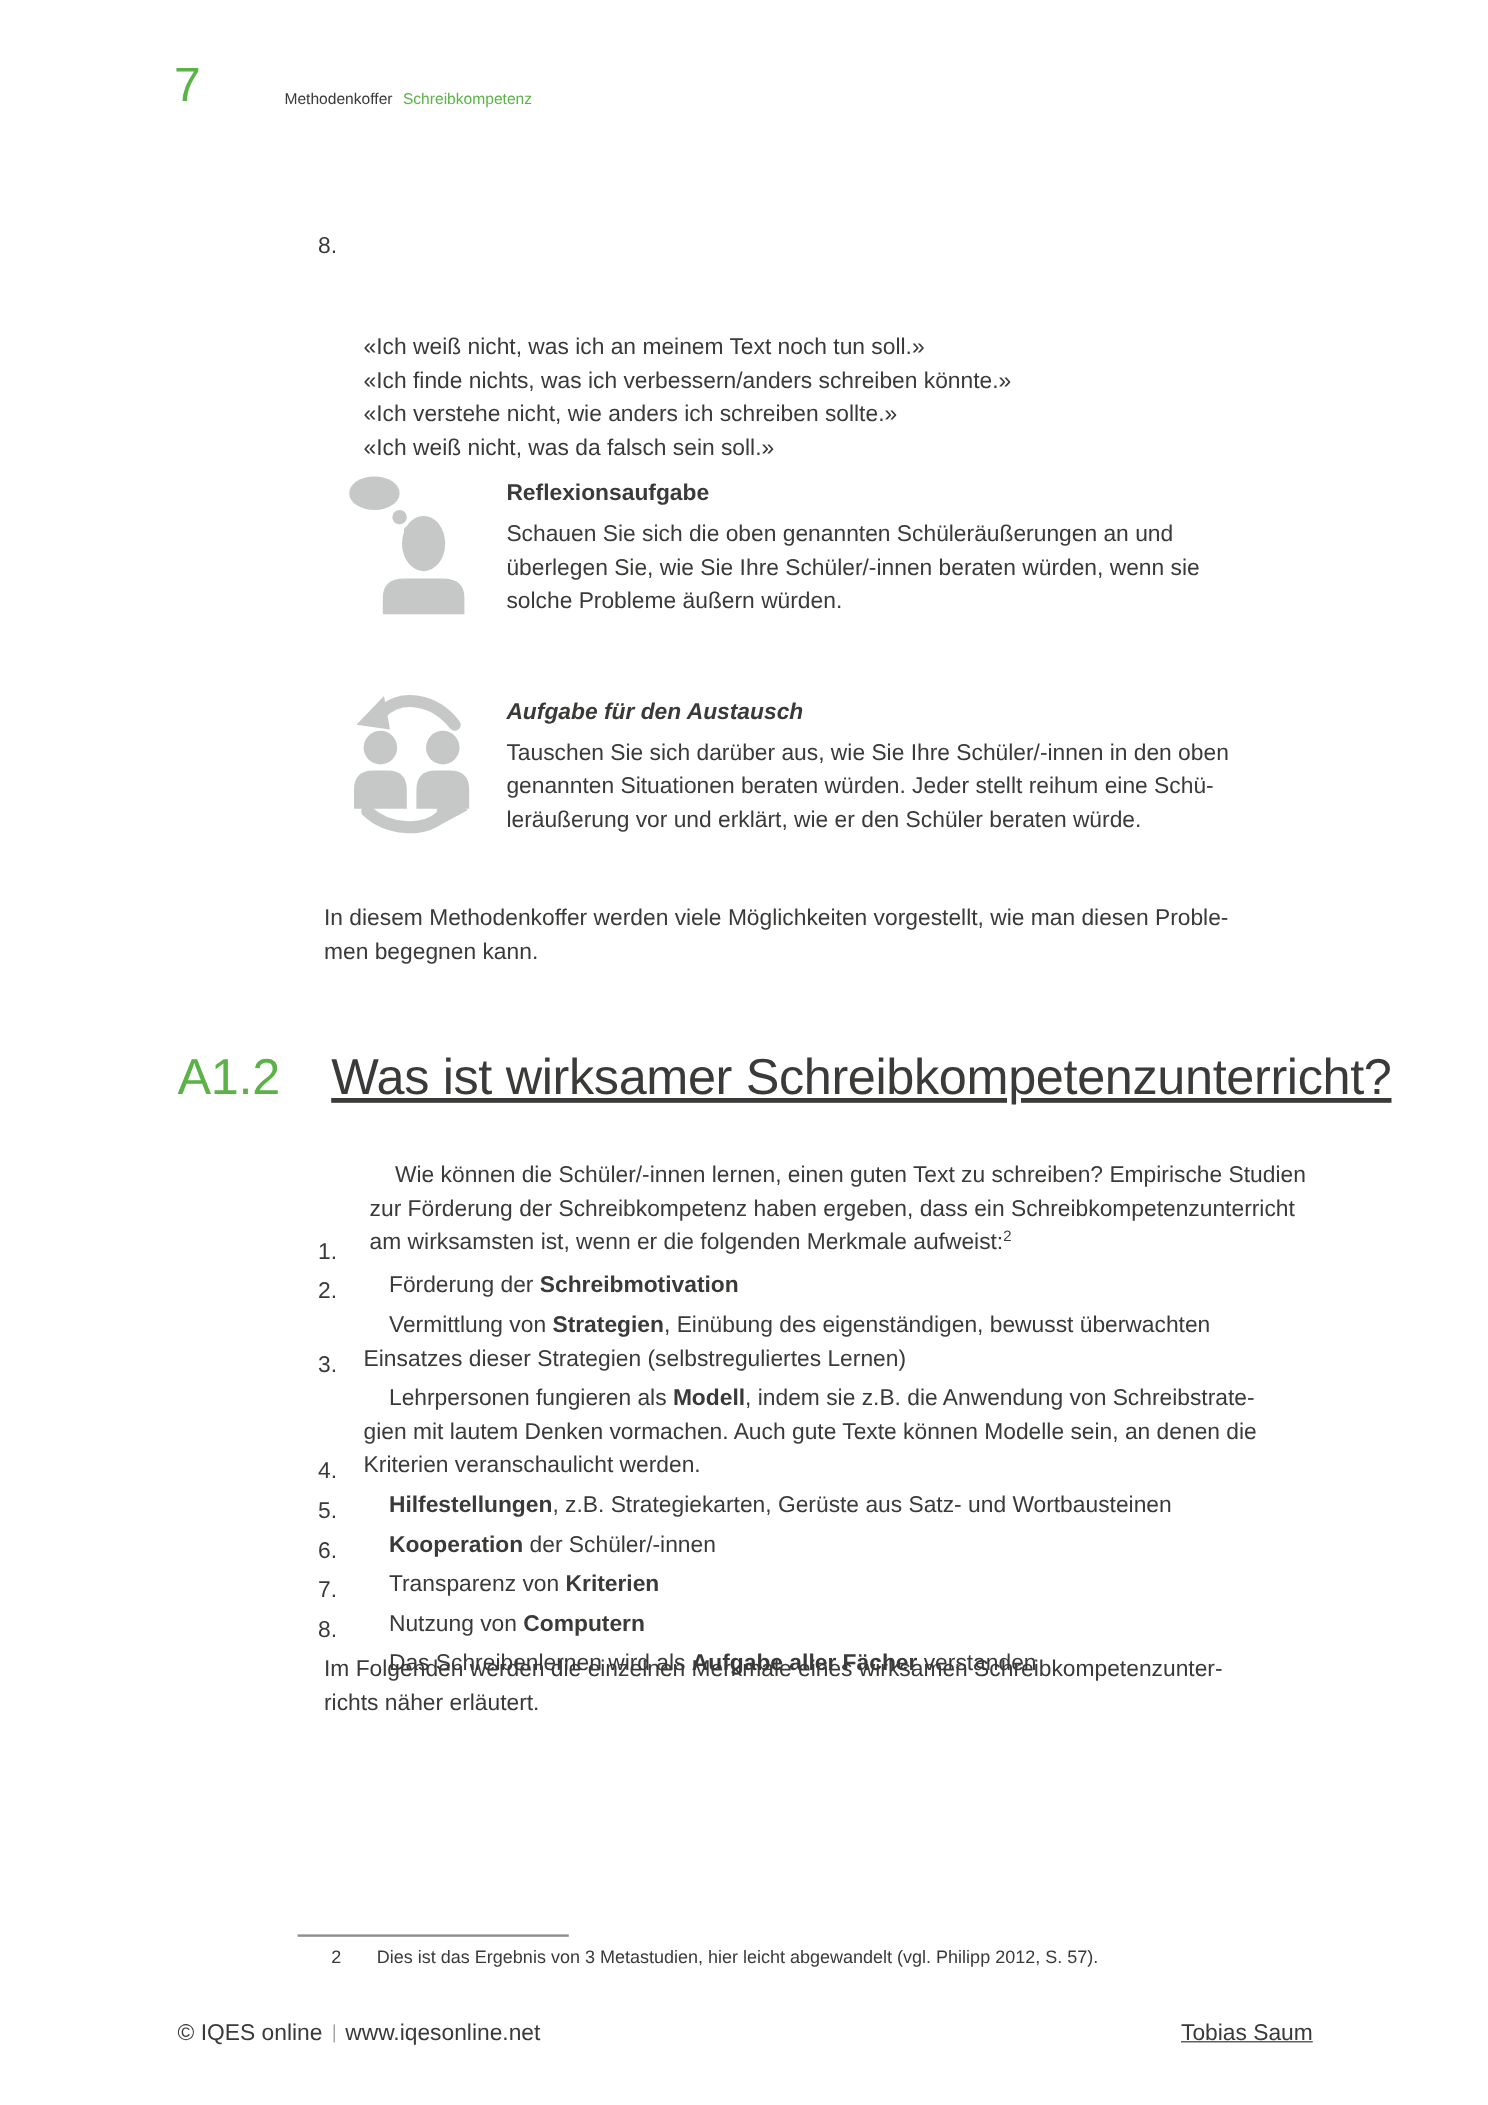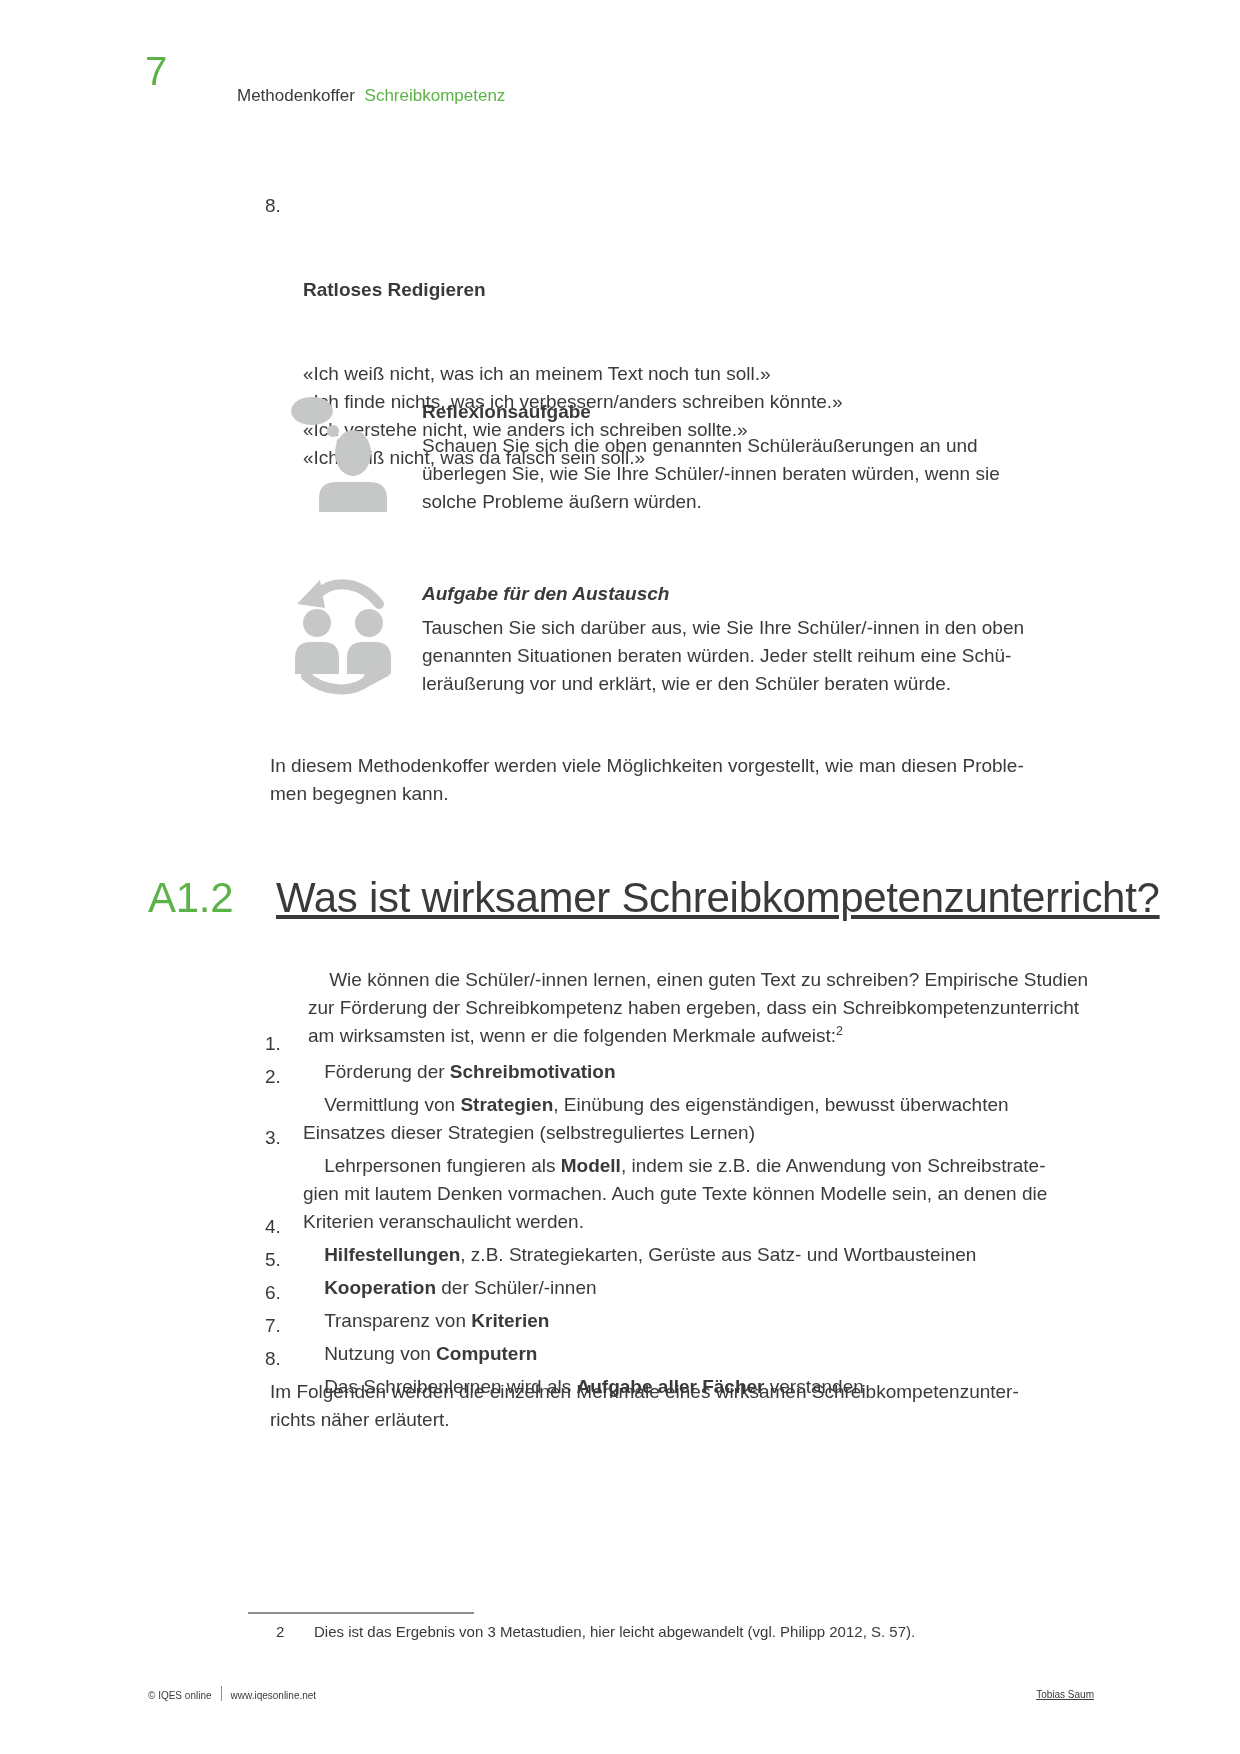--- a/index.html
+++ b/index.html
@@ -5,48 +5,47 @@
   html,body { margin:0; padding:0; background:#ffffff; }
   .page {
     position:relative; width:1240px; height:1754px; background:#ffffff;
     font-family:"Liberation Sans", sans-serif; color:#3a3a39; overflow:hidden;
   }
   .abs { position:absolute; }
   .t { font-size:19px; line-height:28px; white-space:pre; }
   .b { font-weight:700; }
   .green { color:#5bb348; }
   .pagenum { font-size:40px; line-height:42px; font-weight:300; }
-  .headerline { font-size:17px; line-height:22px;margin-top:13px; }
+  .headerline { font-size:13px; line-height:22px; }
   .headerline .green { margin-left:5px; }
   .h1 { font-size:42px; line-height:40px; letter-spacing:-0.3px; white-space:pre; }
   .rownum { position:absolute; left:-38px; top:0; }
   .sup { font-size:12.5px; position:relative; top:-7px; }
   .icon svg { display:block; }
   .fnrule { height:2px; background:#8f8f8f; }
   .small { font-size:15px; line-height:19px; white-space:pre; }
-  .footer-text { font-size:10px; line-height:18px; }
+  .footer-text { font-size:19px; line-height:18px; }
   .fsep {
     display:inline-block; width:1px; height:15px; background:#8f8f8f;
     margin:0 9px; vertical-align:-2px;
   }
 </style>
 </head>
 <body>
 
 <div class="page">
 
   <div class="abs pagenum green" style="left:145px; top:50px;">7</div>
   <div class="abs headerline" style="left:237px; top:72px;">
     <span>Methodenkoffer</span>
     <span class="green">Schreibkompetenz</span>
   </div>
 
   <div class="abs t" style="left:303px; top:192px;">
     <span class="rownum">8.</span>
-    <div class="b">Ratloses Redigieren</div>
     <div>«Ich weiß nicht, was ich an meinem Text noch tun soll.»
 «Ich finde nichts, was ich verbessern/anders schreiben könnte.»
 «Ich verstehe nicht, wie anders ich schreiben sollte.»
 «Ich weiß nicht, was da falsch sein soll.»</div>
   </div>
 
   <div class="abs icon" style="left:288px; top:394px;">
     <svg width="102" height="118" viewBox="0 0 102 118" fill="#c6c7c7" xmlns="http://www.w3.org/2000/svg">
       <ellipse cx="24" cy="17" rx="21" ry="14"></ellipse>
       <circle cx="45" cy="37" r="6"></circle>

